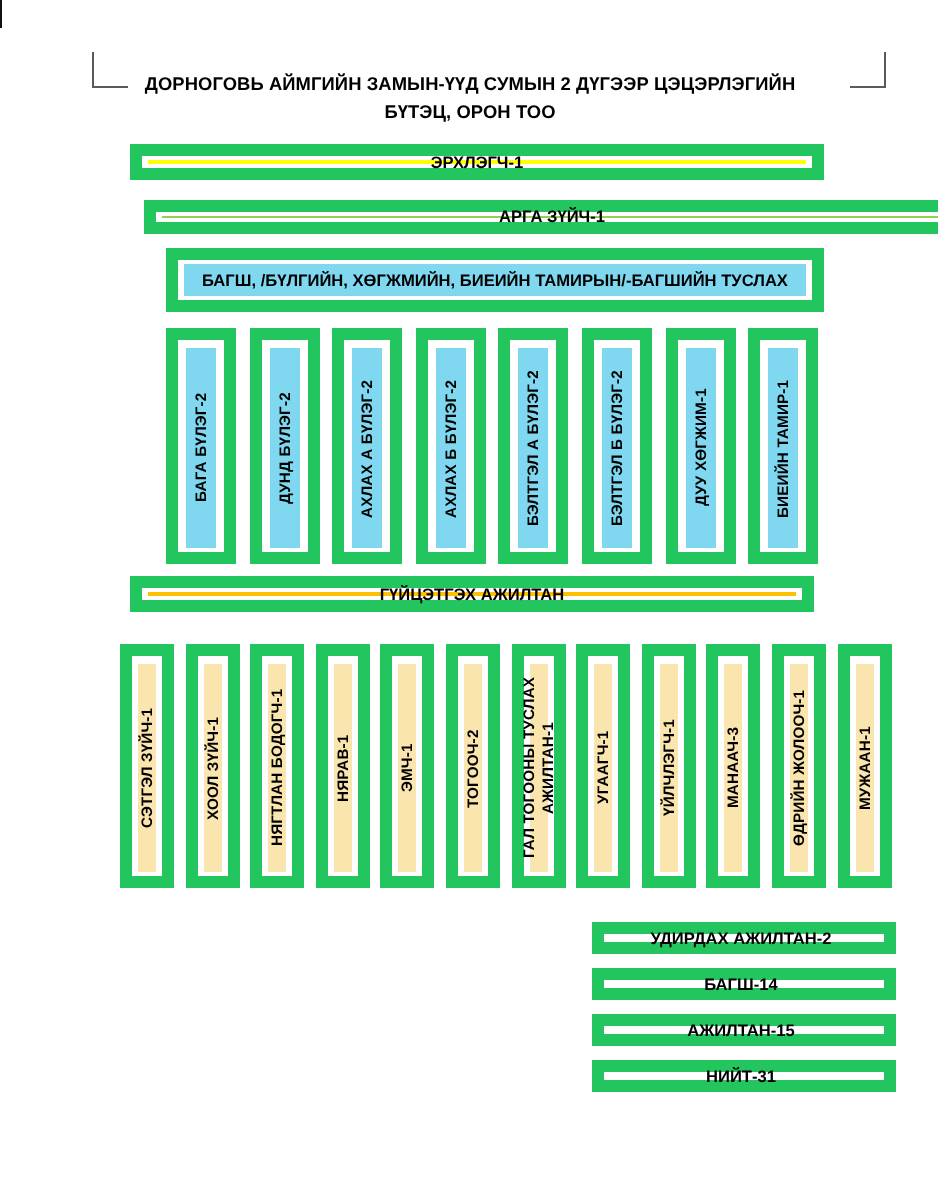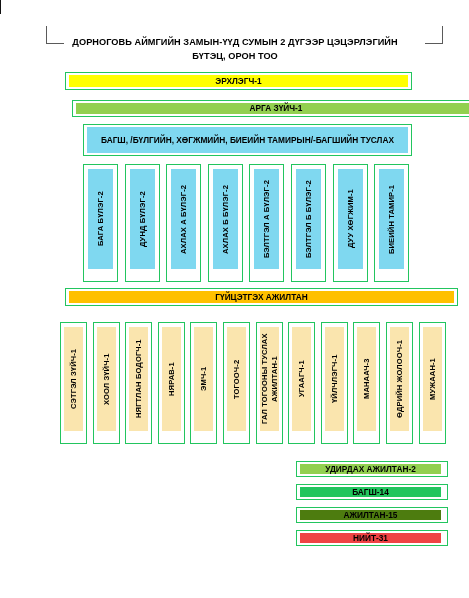--- a/index.html
+++ b/index.html
@@ -46,21 +46,21 @@
     font-size: 9.2px;
     font-weight: bold;
     line-height: 13.5px;
     color: #000;
     letter-spacing: 0.05px;
   }
 
   
   .node {
     position: absolute;
-    border: 1px solid #22c55e;
+    border: 6px solid #22c55e;
     background: #ffffff;
     box-sizing: border-box;
   }
   .node > .fill {
     position: absolute;
     box-sizing: border-box;
     display: flex;
     align-items: center;
     justify-content: center;
     color: #000;
@@ -139,21 +139,21 @@
       <div class="fill" style="left: 4px; right: 4px; top: 4px; height: 100px; background: rgb(127, 216, 240);">БЭЛТГЭЛ Б БҮЛЭГ-2</div>
     </div>
     <div class="node col" style="left: 332.6px; top: 164px; width: 35px; height: 118px;">
       <div class="fill" style="left: 4px; right: 4px; top: 4px; height: 100px; background: rgb(127, 216, 240);">ДУУ ХӨГЖИМ-1</div>
     </div>
     <div class="node col" style="left: 374.2px; top: 164px; width: 35px; height: 118px;">
       <div class="fill" style="left: 4px; right: 4px; top: 4px; height: 100px; background: rgb(127, 216, 240);">БИЕИЙН ТАМИР-1</div>
     </div>
   </div>
 
-<div class="node bar" id="n-exec" style="left:65px; top:288px; width:393px; height:18px;">
+<div class="node bar" id="n-exec" style="left:65px; top:288px; width:342px; height:18px;">
   <div class="fill" style="background:#FFC000;">ГҮЙЦЭТГЭХ АЖИЛТАН</div>
 </div>
 
 <div id="exec-cols">
     <div class="node col" style="left: 60px; top: 322px; width: 27px; height: 122px;">
       <div class="fill" style="left: 3px; right: 3px; top: 4px; height: 104px; background: rgb(250, 229, 174);">СЭТГЭЛ ЗҮЙЧ-1</div>
     </div>
     <div class="node col" style="left: 92.6px; top: 322px; width: 27px; height: 122px;">
       <div class="fill" style="left: 3px; right: 3px; top: 4px; height: 104px; background: rgb(250, 229, 174);">ХООЛ ЗҮЙЧ-1</div>
     </div>

